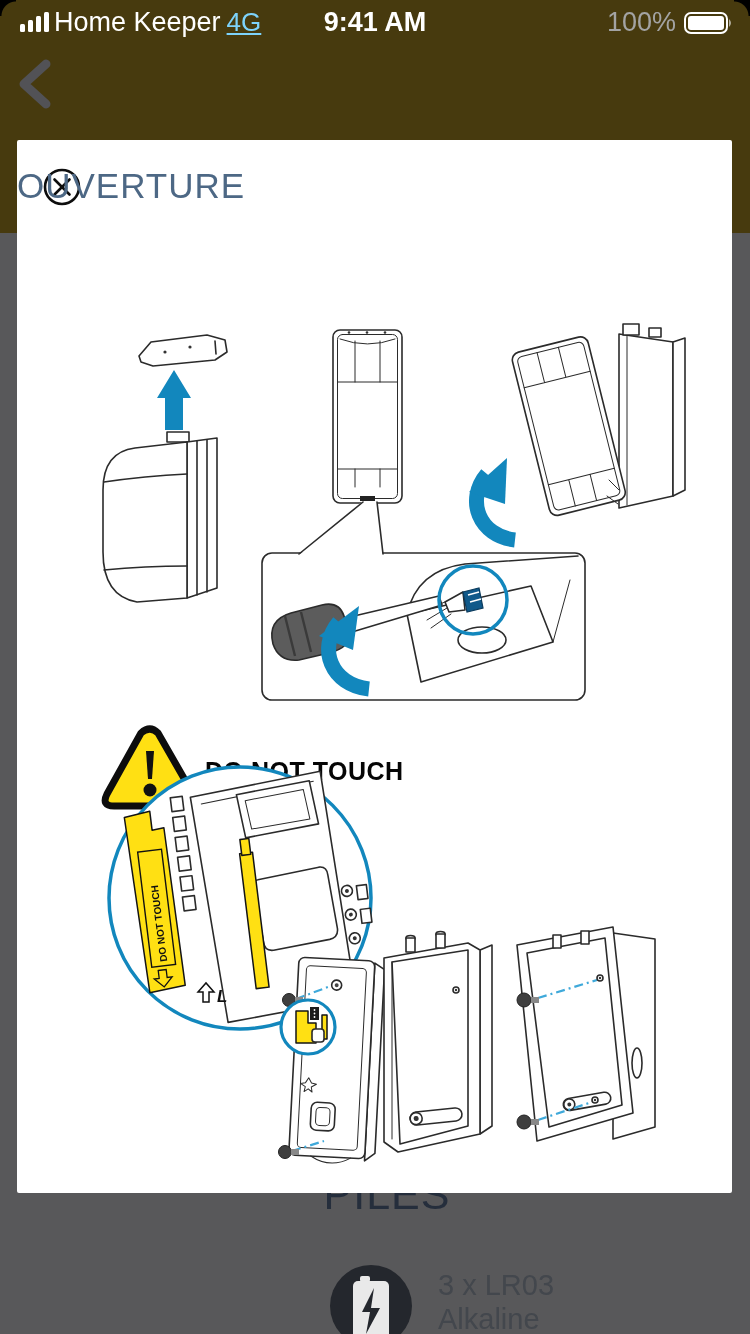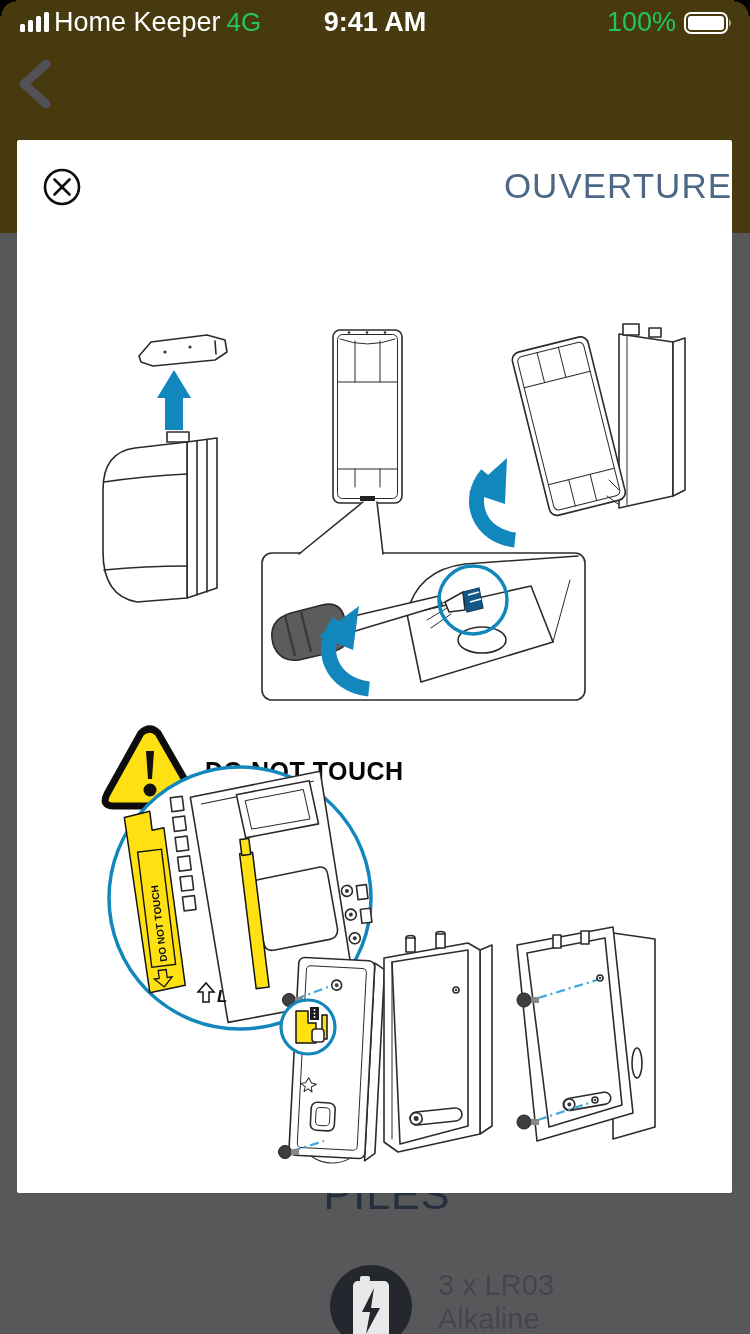--- a/index.html
+++ b/index.html
@@ -10,44 +10,44 @@
     -webkit-font-smoothing:antialiased;
   }
   
   .app-header{
     position:absolute;left:0;top:0;width:750px;height:233px;
     background:#473a0e;z-index:1;
   }
   .status-bar{position:absolute;left:0;top:0;width:750px;height:44px;}
   .sb-left{position:absolute;left:20px;top:7px;display:flex;align-items:center;}
   .sb-carrier{color:#fff;font-size:27px;}
-  .sb-net{color:#22c55e;font-size:26px;margin-left:6px;}
+  .sb-net{color:#7dd3fc;font-size:26px;margin-left:6px;text-decoration:underline;}
   .sb-time{position:absolute;left:0;top:7px;width:750px;text-align:center;
     color:#fff;font-size:27px;font-weight:700;}
   .sb-right{position:absolute;right:16px;top:7px;display:flex;align-items:center;gap:8px;}
-  .sb-batt-label{color:#22c55e;font-size:27px;}
+  .sb-batt-label{color:#a3a3a3;font-size:27px;}
   .back-btn{position:absolute;left:14px;top:56px;width:48px;height:56px;cursor:pointer;}
   
   .corner{position:absolute;top:0;width:16px;height:16px;z-index:60;}
   .corner.tl{left:0;background:radial-gradient(circle at 100% 100%, rgba(0,0,0,0) 14px, #000 15px);}
   .corner.tr{right:0;background:radial-gradient(circle at 0% 100%, rgba(0,0,0,0) 14px, #000 15px);}
   
   .bg-section{position:absolute;left:0;top:1160px;width:750px;height:174px;z-index:2;}
   .bg-title{position:absolute;left:12px;top:10px;width:750px;text-align:center;
     font-size:43px;font-weight:500;color:#252e3c;letter-spacing:1px;}
   .bg-batt-row{position:absolute;left:330px;top:102px;display:flex;align-items:flex-start;gap:26px;}
   .bg-batt-text{color:#43474d;font-size:29px;line-height:34px;padding-top:6px;}
   
   .card{
     position:absolute;left:17px;top:140px;width:715px;height:1053px;
     background:#ffffff;z-index:10;border-radius:2px;
   }
   .close-btn{position:absolute;left:26px;top:28px;width:40px;height:40px;cursor:pointer;}
   .card-title{
-    position:absolute;left:0;top:26px;width:715px;text-align:right;
+    position:absolute;left:0;top:26px;width:715px;text-align:left;
     font-size:35px;color:#4d6885;letter-spacing:1px;font-weight:400;
   }
   .diagram-wrap{position:absolute;left:0;top:0;width:715px;height:1053px;}
   
   .ln{fill:none;stroke:#2b2b2b;stroke-width:1.6;stroke-linecap:round;stroke-linejoin:round;}
   .lnt{fill:none;stroke:#2b2b2b;stroke-width:1;stroke-linecap:round;stroke-linejoin:round;}
   .fw{fill:#ffffff;stroke:#2b2b2b;stroke-width:1.6;stroke-linejoin:round;}
   .fy{fill:#FFE013;stroke:#141414;stroke-width:1.5;stroke-linejoin:round;}
   .ab{fill:#1287BD;}
   .sbb{fill:none;stroke:#1287BD;}

